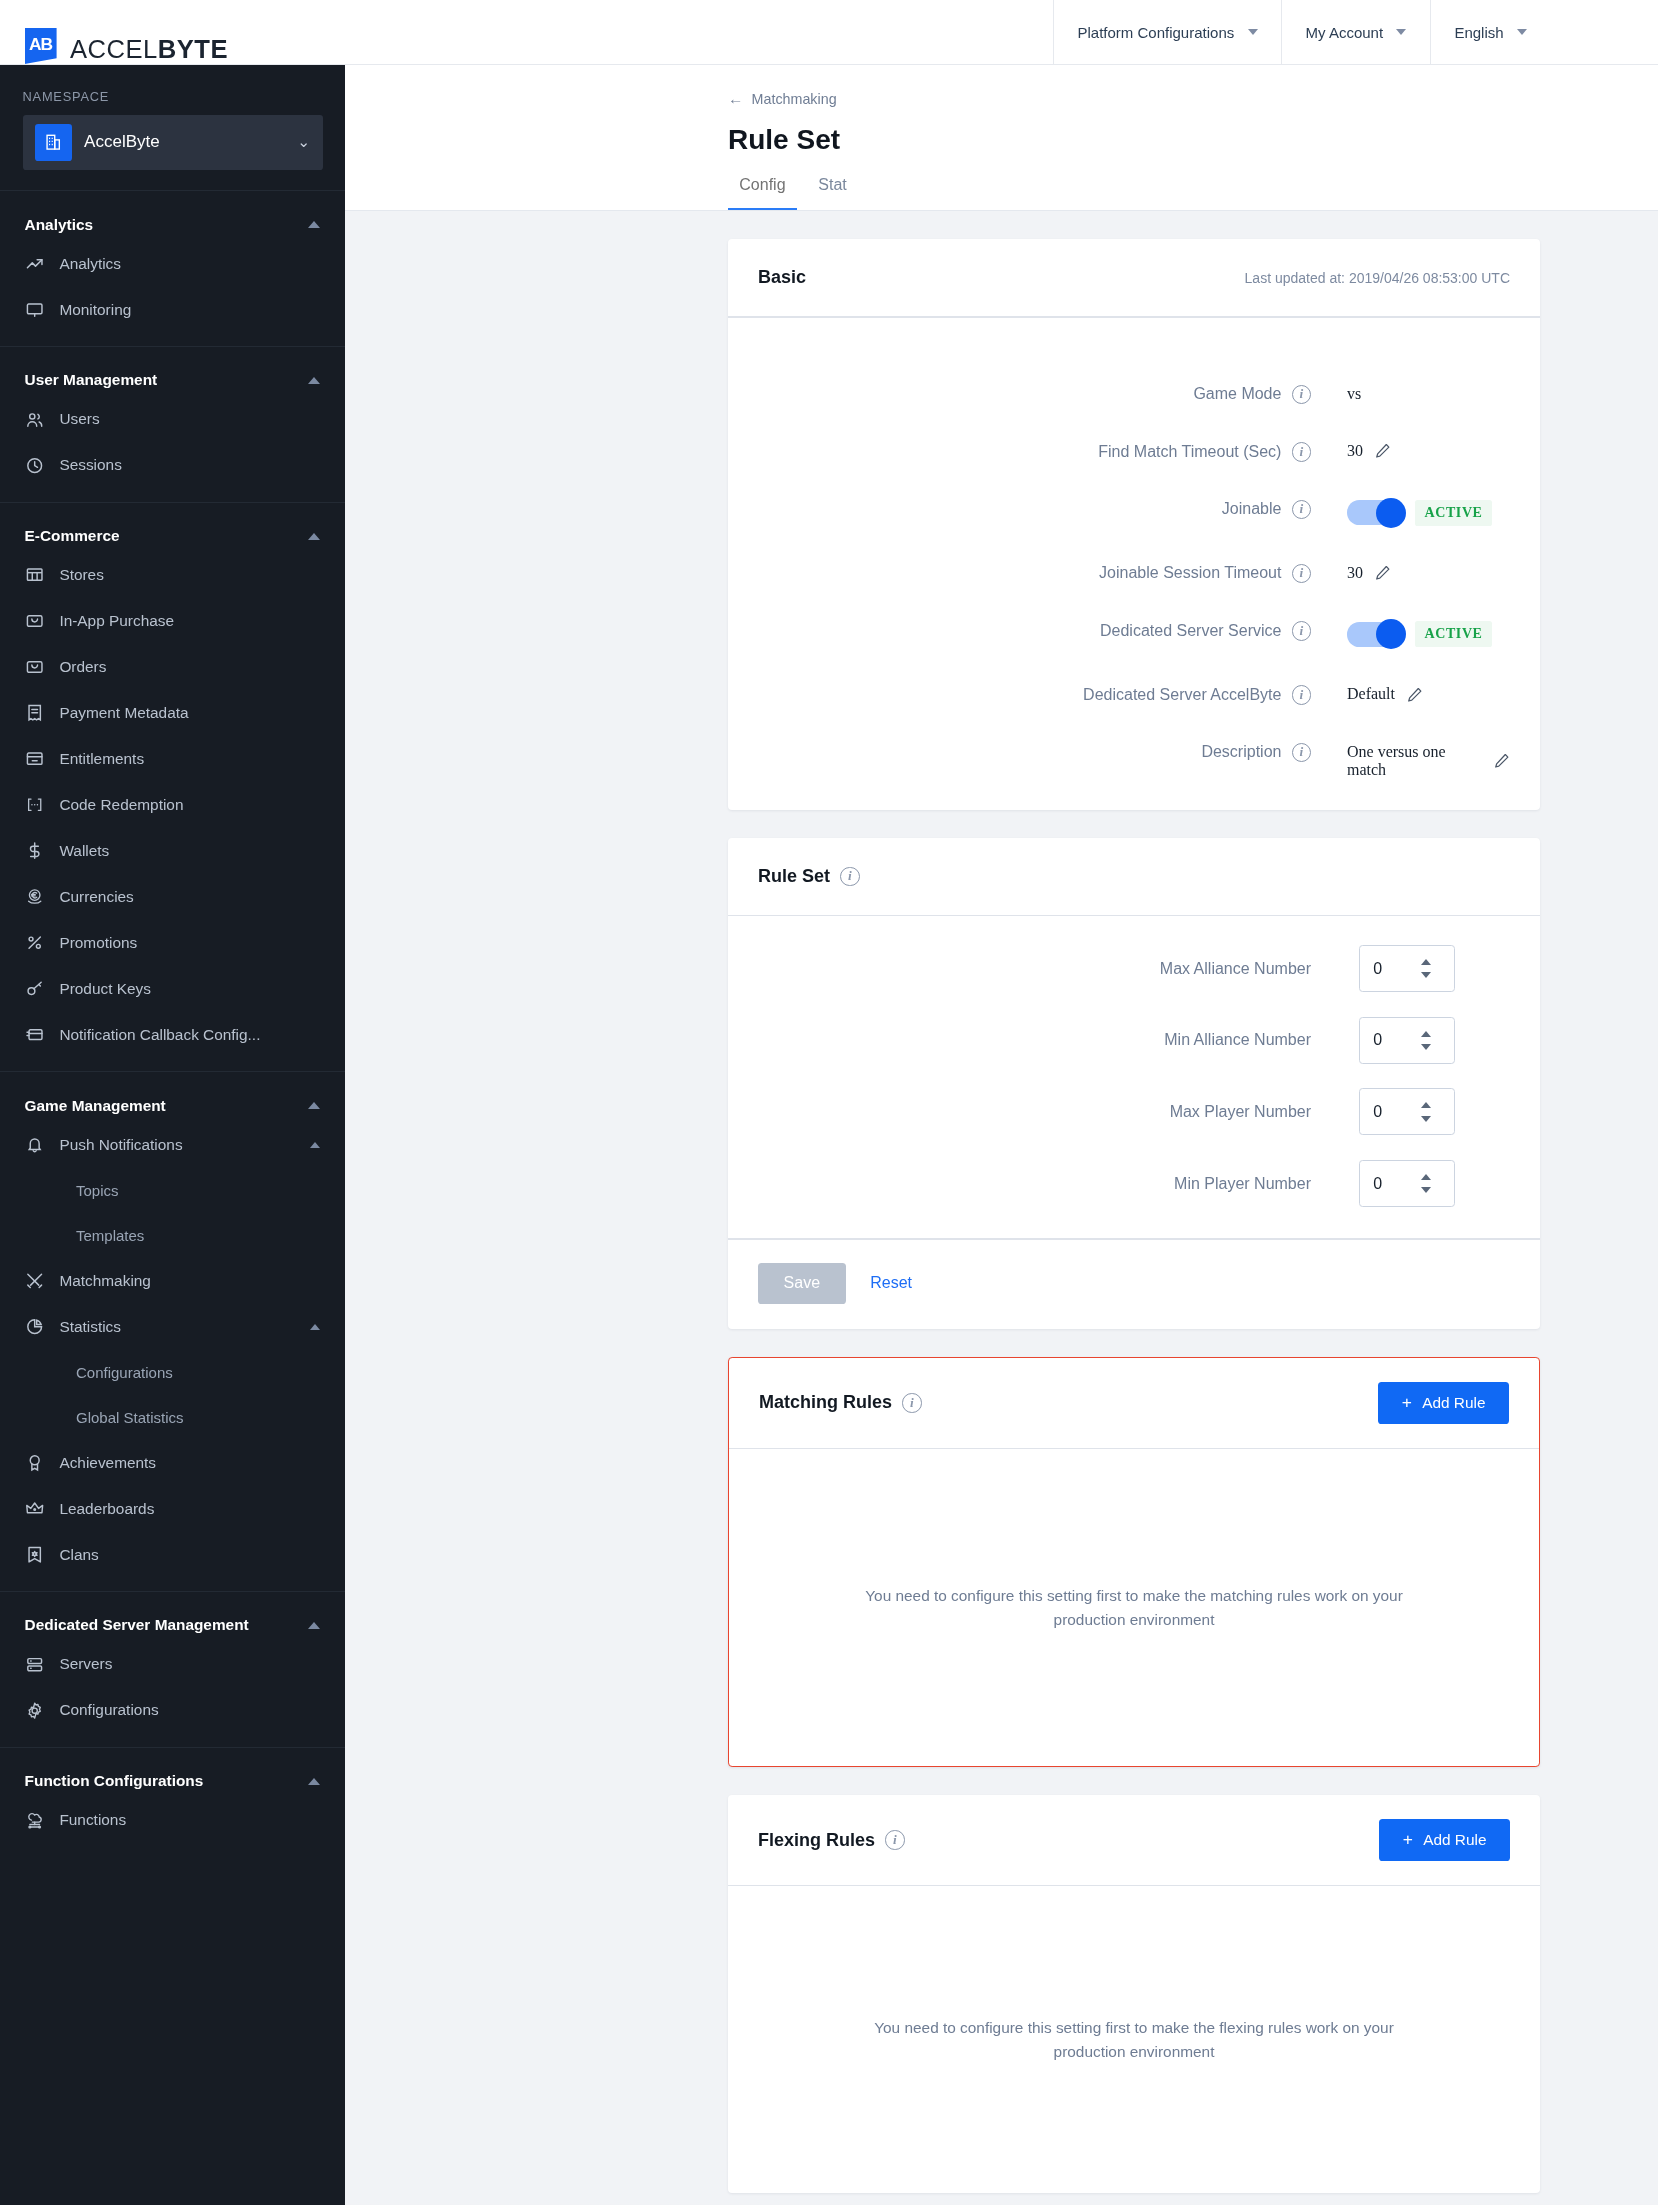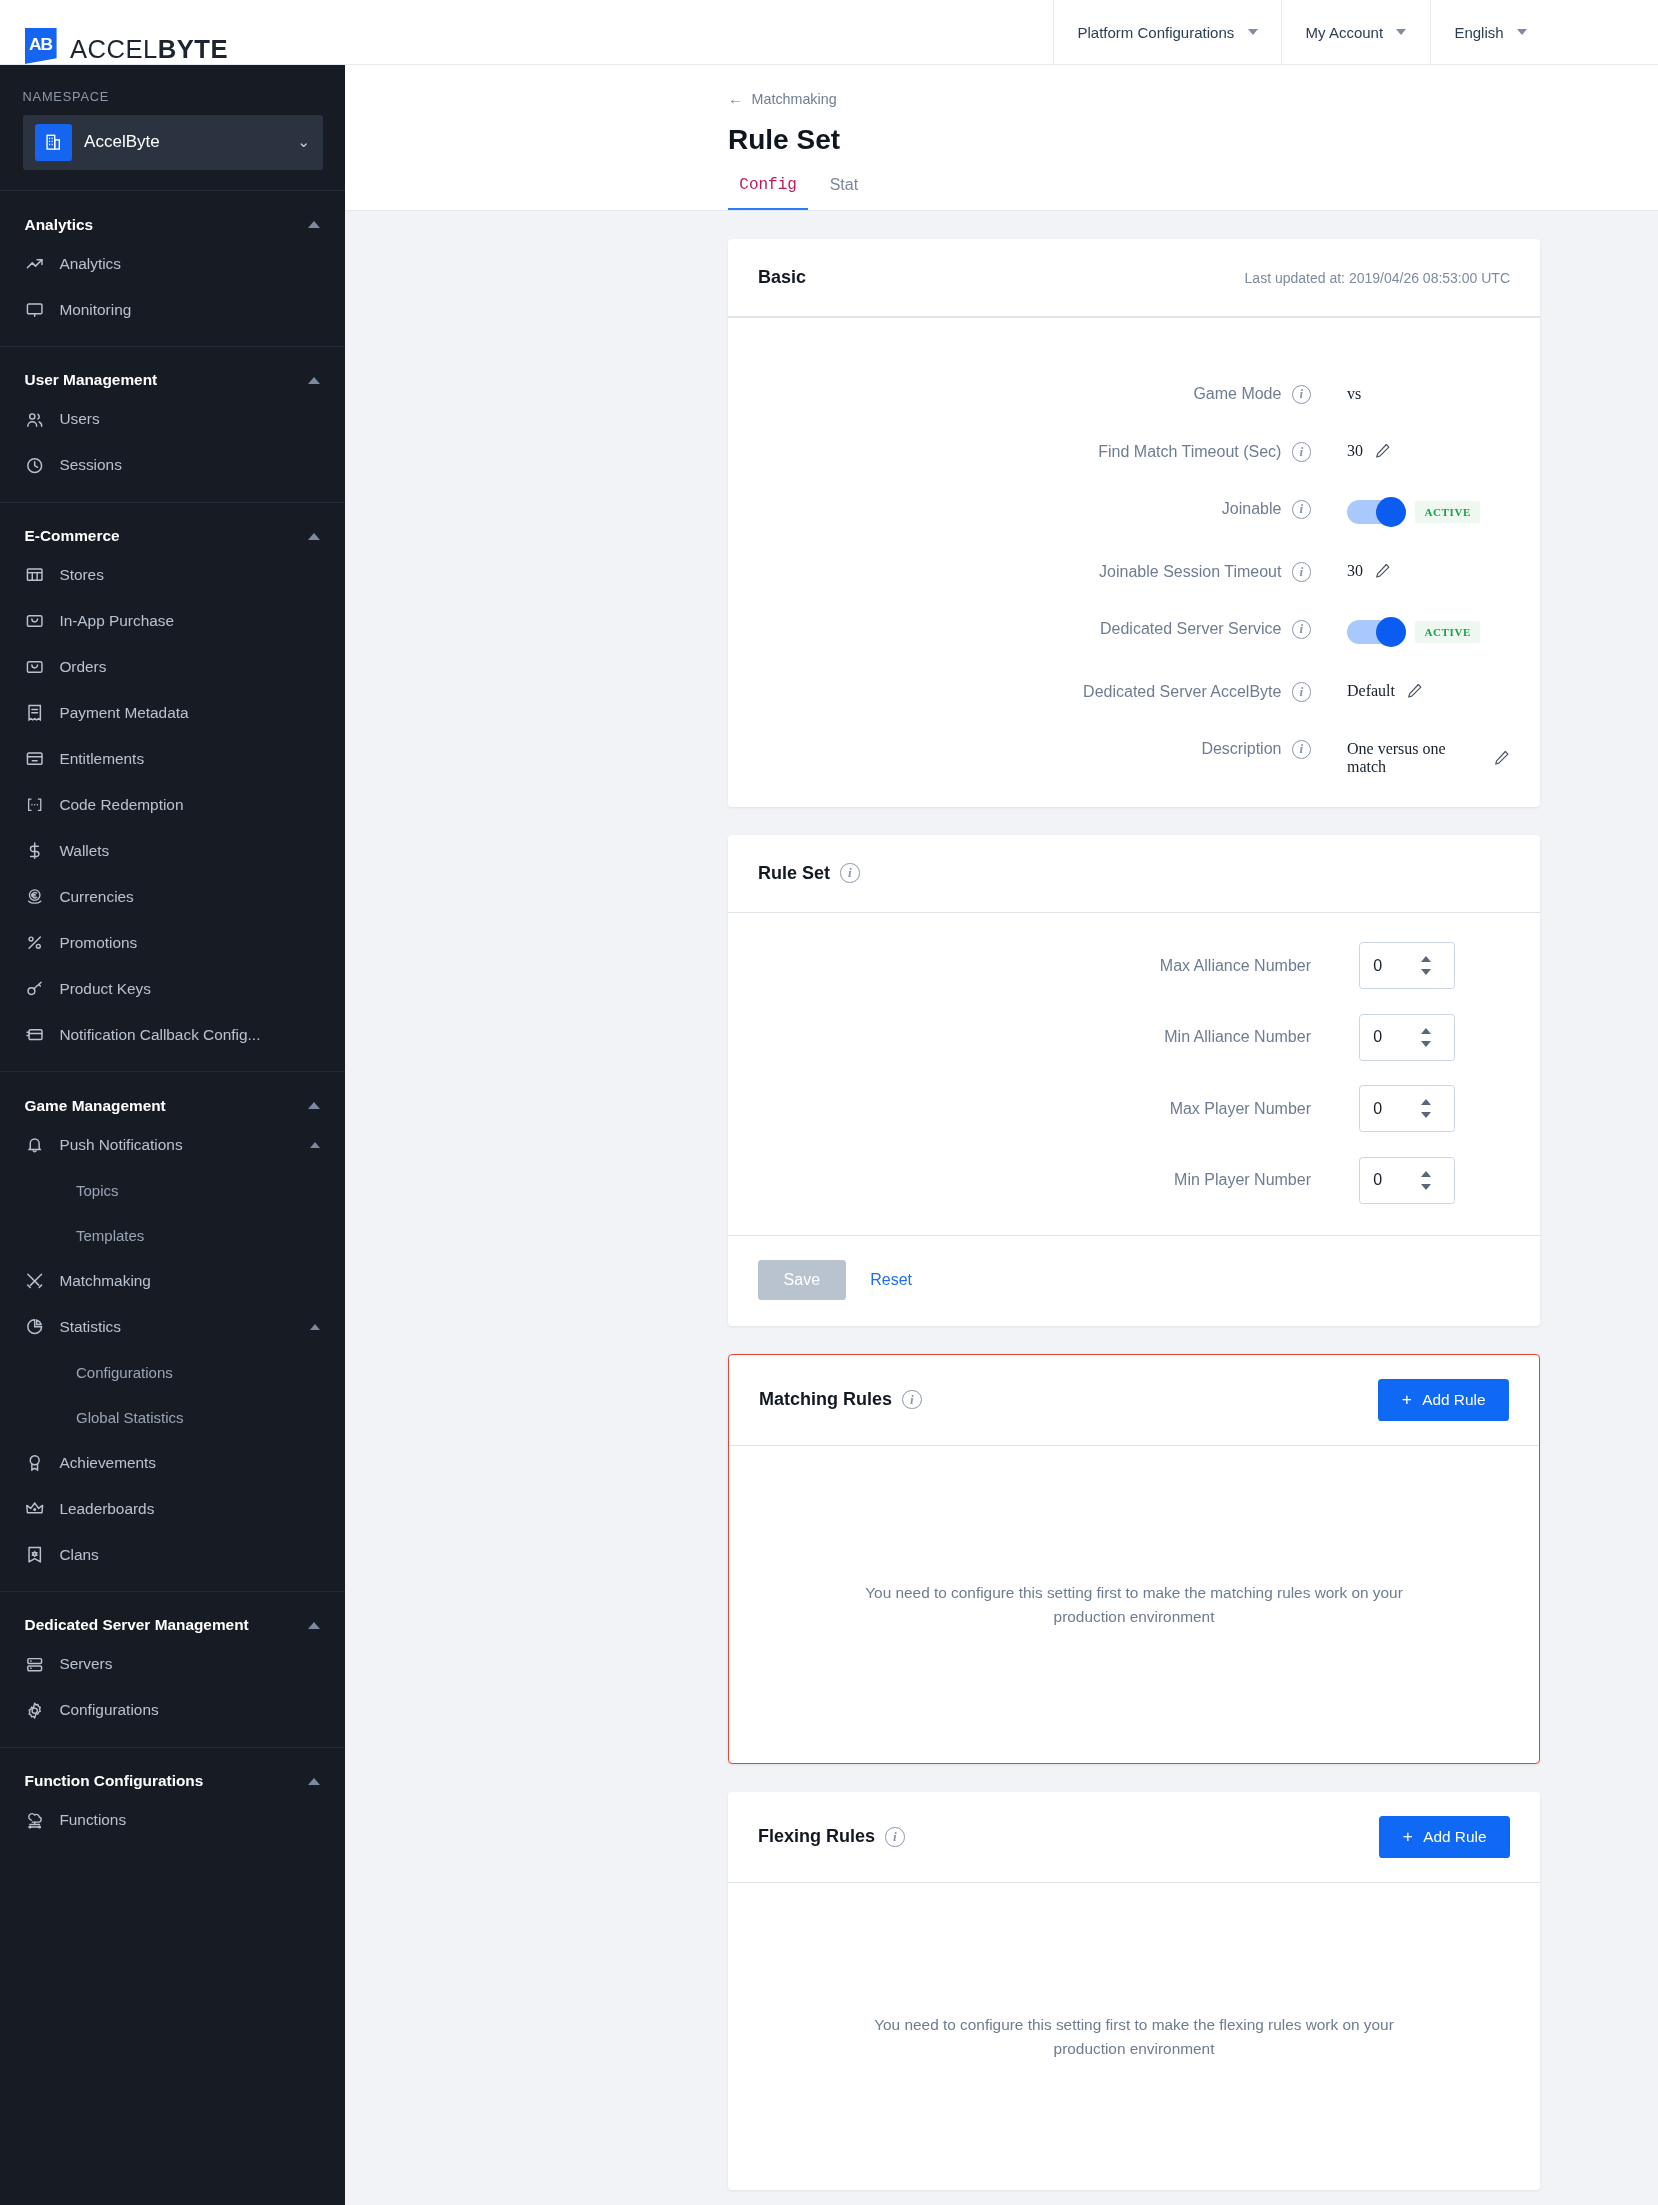--- a/index.html
+++ b/index.html
@@ -78,21 +78,21 @@
   .nav-sub { display: flex; align-items: center; height: 45px; padding-left: 76px; font-size: 15px; color: #9aa5b5; cursor: pointer; }
 
   
   .main { flex: 1 1 auto; background: #f1f3f6; min-width: 0; display: flex; flex-direction: column; }
   .page-head { background: #ffffff; padding: 24.6px 0 0 0; }
   .crumb-wrap { display: flex; align-items: center; gap: 8.2px; font-size: 14.3px; color: #6f7d94; cursor: pointer; }
   .crumb-arrow { font-size: 15.4px; color: #6f7d94; }
   .page-title { font-size: 28px; font-weight: 700; color: #10161f; margin-top: 16.4px; }
   .tabs { display: flex; gap: 10.2px; margin-top: 20.5px; }
   .tab { font-size: 16px; color: #7a879c; padding: 0 11.3px 13.3px 11.3px; border-bottom: 2.6px solid transparent; cursor: pointer; }
-  .tab.active { color: #be185d; border-bottom-color: #2a7cf7; font-weight: 400; font-family: Liberation Mono, monospace; }
+  .tab.active { color: #737373; border-bottom-color: #2a7cf7; font-weight: 400; }
   .head-rule { height: 0.5px; background: #e4e8ee; }
 
   .content { padding: 29px 118px 61px 383px; }
 
   .card { background: #ffffff; border-radius: 4.1px; box-shadow: 0 1px 2.6px rgba(25,40,70,.08); margin-bottom: 28px; }
   .card.outlined { border: 1.5px solid #e8452f; }
   .card-head { display: flex; align-items: center; justify-content: space-between; padding: 23.5px 30px; min-height: 77px; }
   .card-title { font-size: 18px; font-weight: 700; color: #121922; display: flex; align-items: center; gap: 10.2px; }
   .card-meta { font-size: 14px; color: #7d8aa0; }
   .card-sep { height: 1.5px; background: #dfe3ea; }
@@ -109,21 +109,21 @@
   .flabel {
     width: 553px; flex: 0 0 553px; text-align: right; font-size: 16px; color: #6e7c93;
     display: flex; align-items: center; justify-content: flex-end; gap: 10.2px; padding-right: 0;
   }
   .fvalue { display: flex; align-items: center; gap: 11.3px; padding-left: 36px; font-size: 16px; color: #17202c; font-family: Liberation Serif, serif; }
   .pencil { width: 17.4px; height: 17.4px; color: #4a5667; cursor: pointer; }
   .pencil svg { width: 17.4px; height: 17.4px; display:block; }
 
   .toggle { width: 57px; height: 24.6px; border-radius: 12.3px; background: #a9c8fb; position: relative; cursor: pointer; flex: 0 0 57px; }
   .toggle .knob { position: absolute; right: -2px; top: -2.6px; width: 30px; height: 30px; border-radius: 50%; background: #0b5cf0; }
-  .badge-active { background: #eef8f1; color: #17a249; font-size: 11px; font-weight: 700; letter-spacing: 0.6px; padding: 5.1px 9.2px; border-radius: 2.6px; }
+  .badge-active { background: #eef8f1; color: #17a249; font-size: 14px; font-weight: 700; letter-spacing: 0.6px; padding: 5.1px 9.2px; border-radius: 2.6px; }
 
   .nrow { display: flex; align-items: center; margin-bottom: 24.6px; gap: 12px; }
   .nrow:last-child { margin-bottom: 0; }
   .nlabel { width: 553px; flex: 0 0 553px; text-align: right; font-size: 16px; color: #6e7c93; }
   .nfield { margin-left: 36px; width: 96px; height: 47px; border: 1px solid #ccd4e0; border-radius: 3.6px; display: flex; align-items: center; background: #fff; }
   .nfield input {
     border: 0; outline: 0; width: 61px; height: 100%; padding-left: 13.3px; font-size: 16px; color: #17202c;
     font-family: "Liberation Sans", sans-serif; background: transparent;
   }
   .spin { display: flex; flex-direction: column; justify-content: center; gap: 7.2px; padding-right: 9.2px; }

